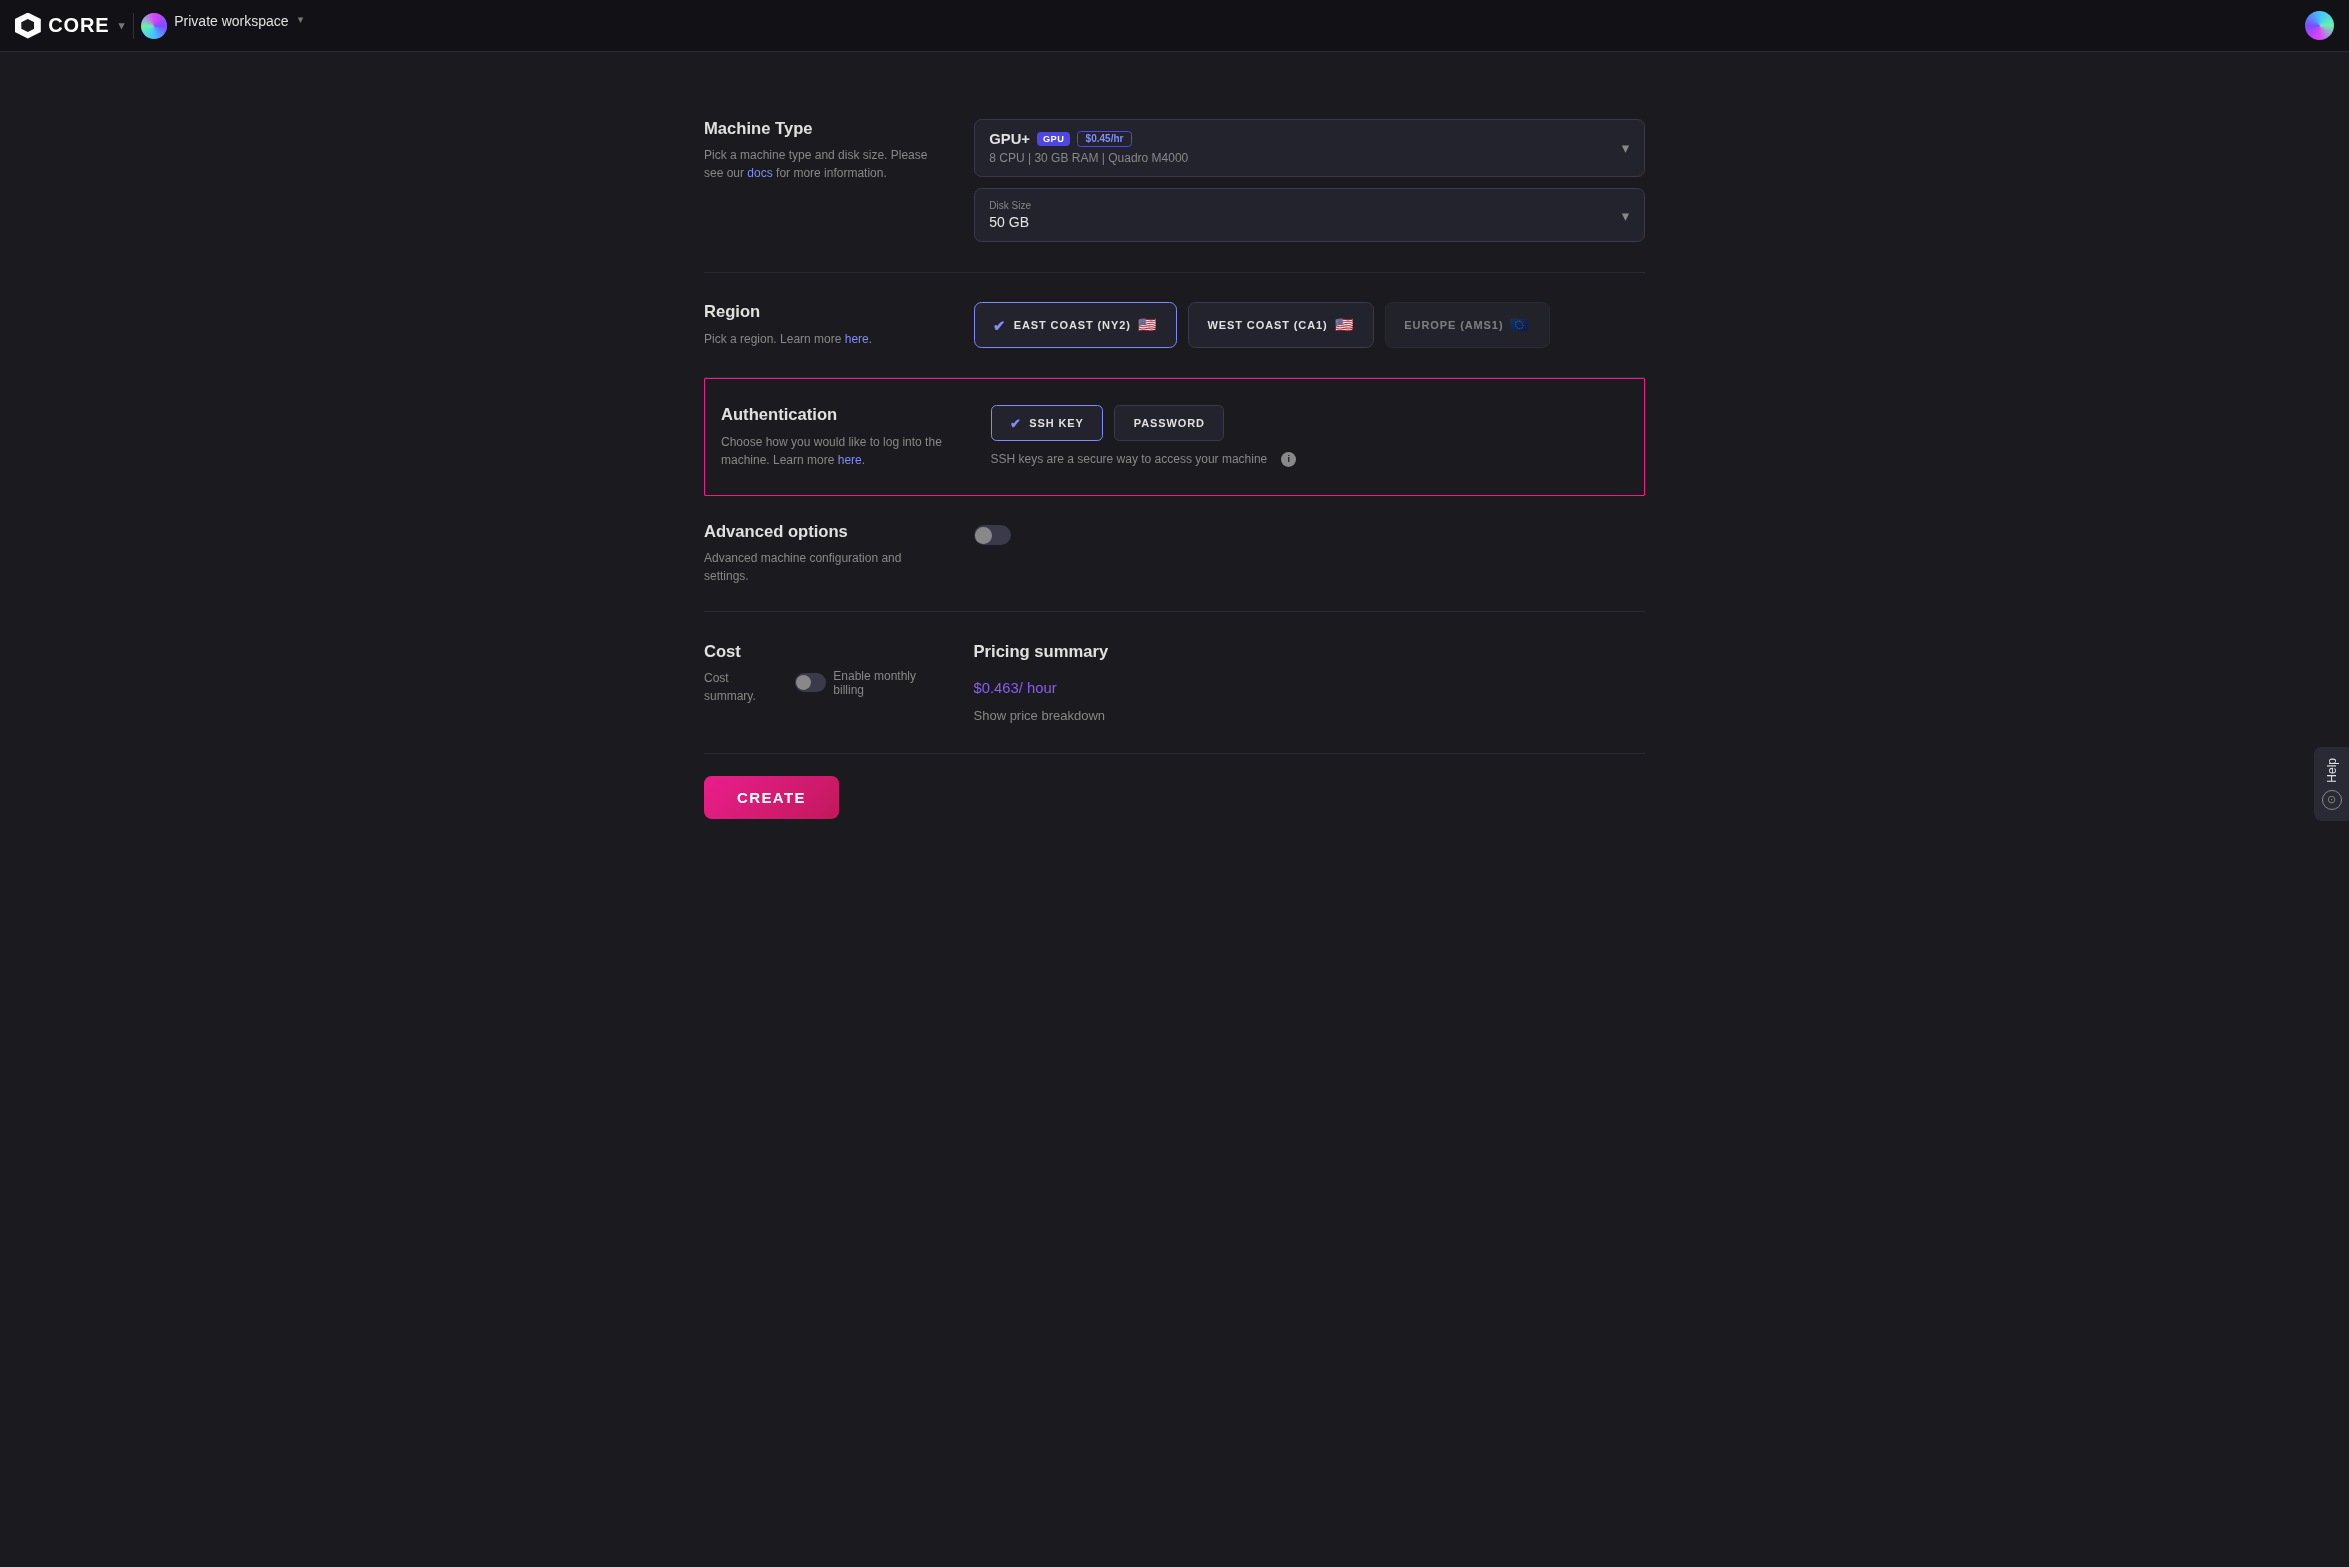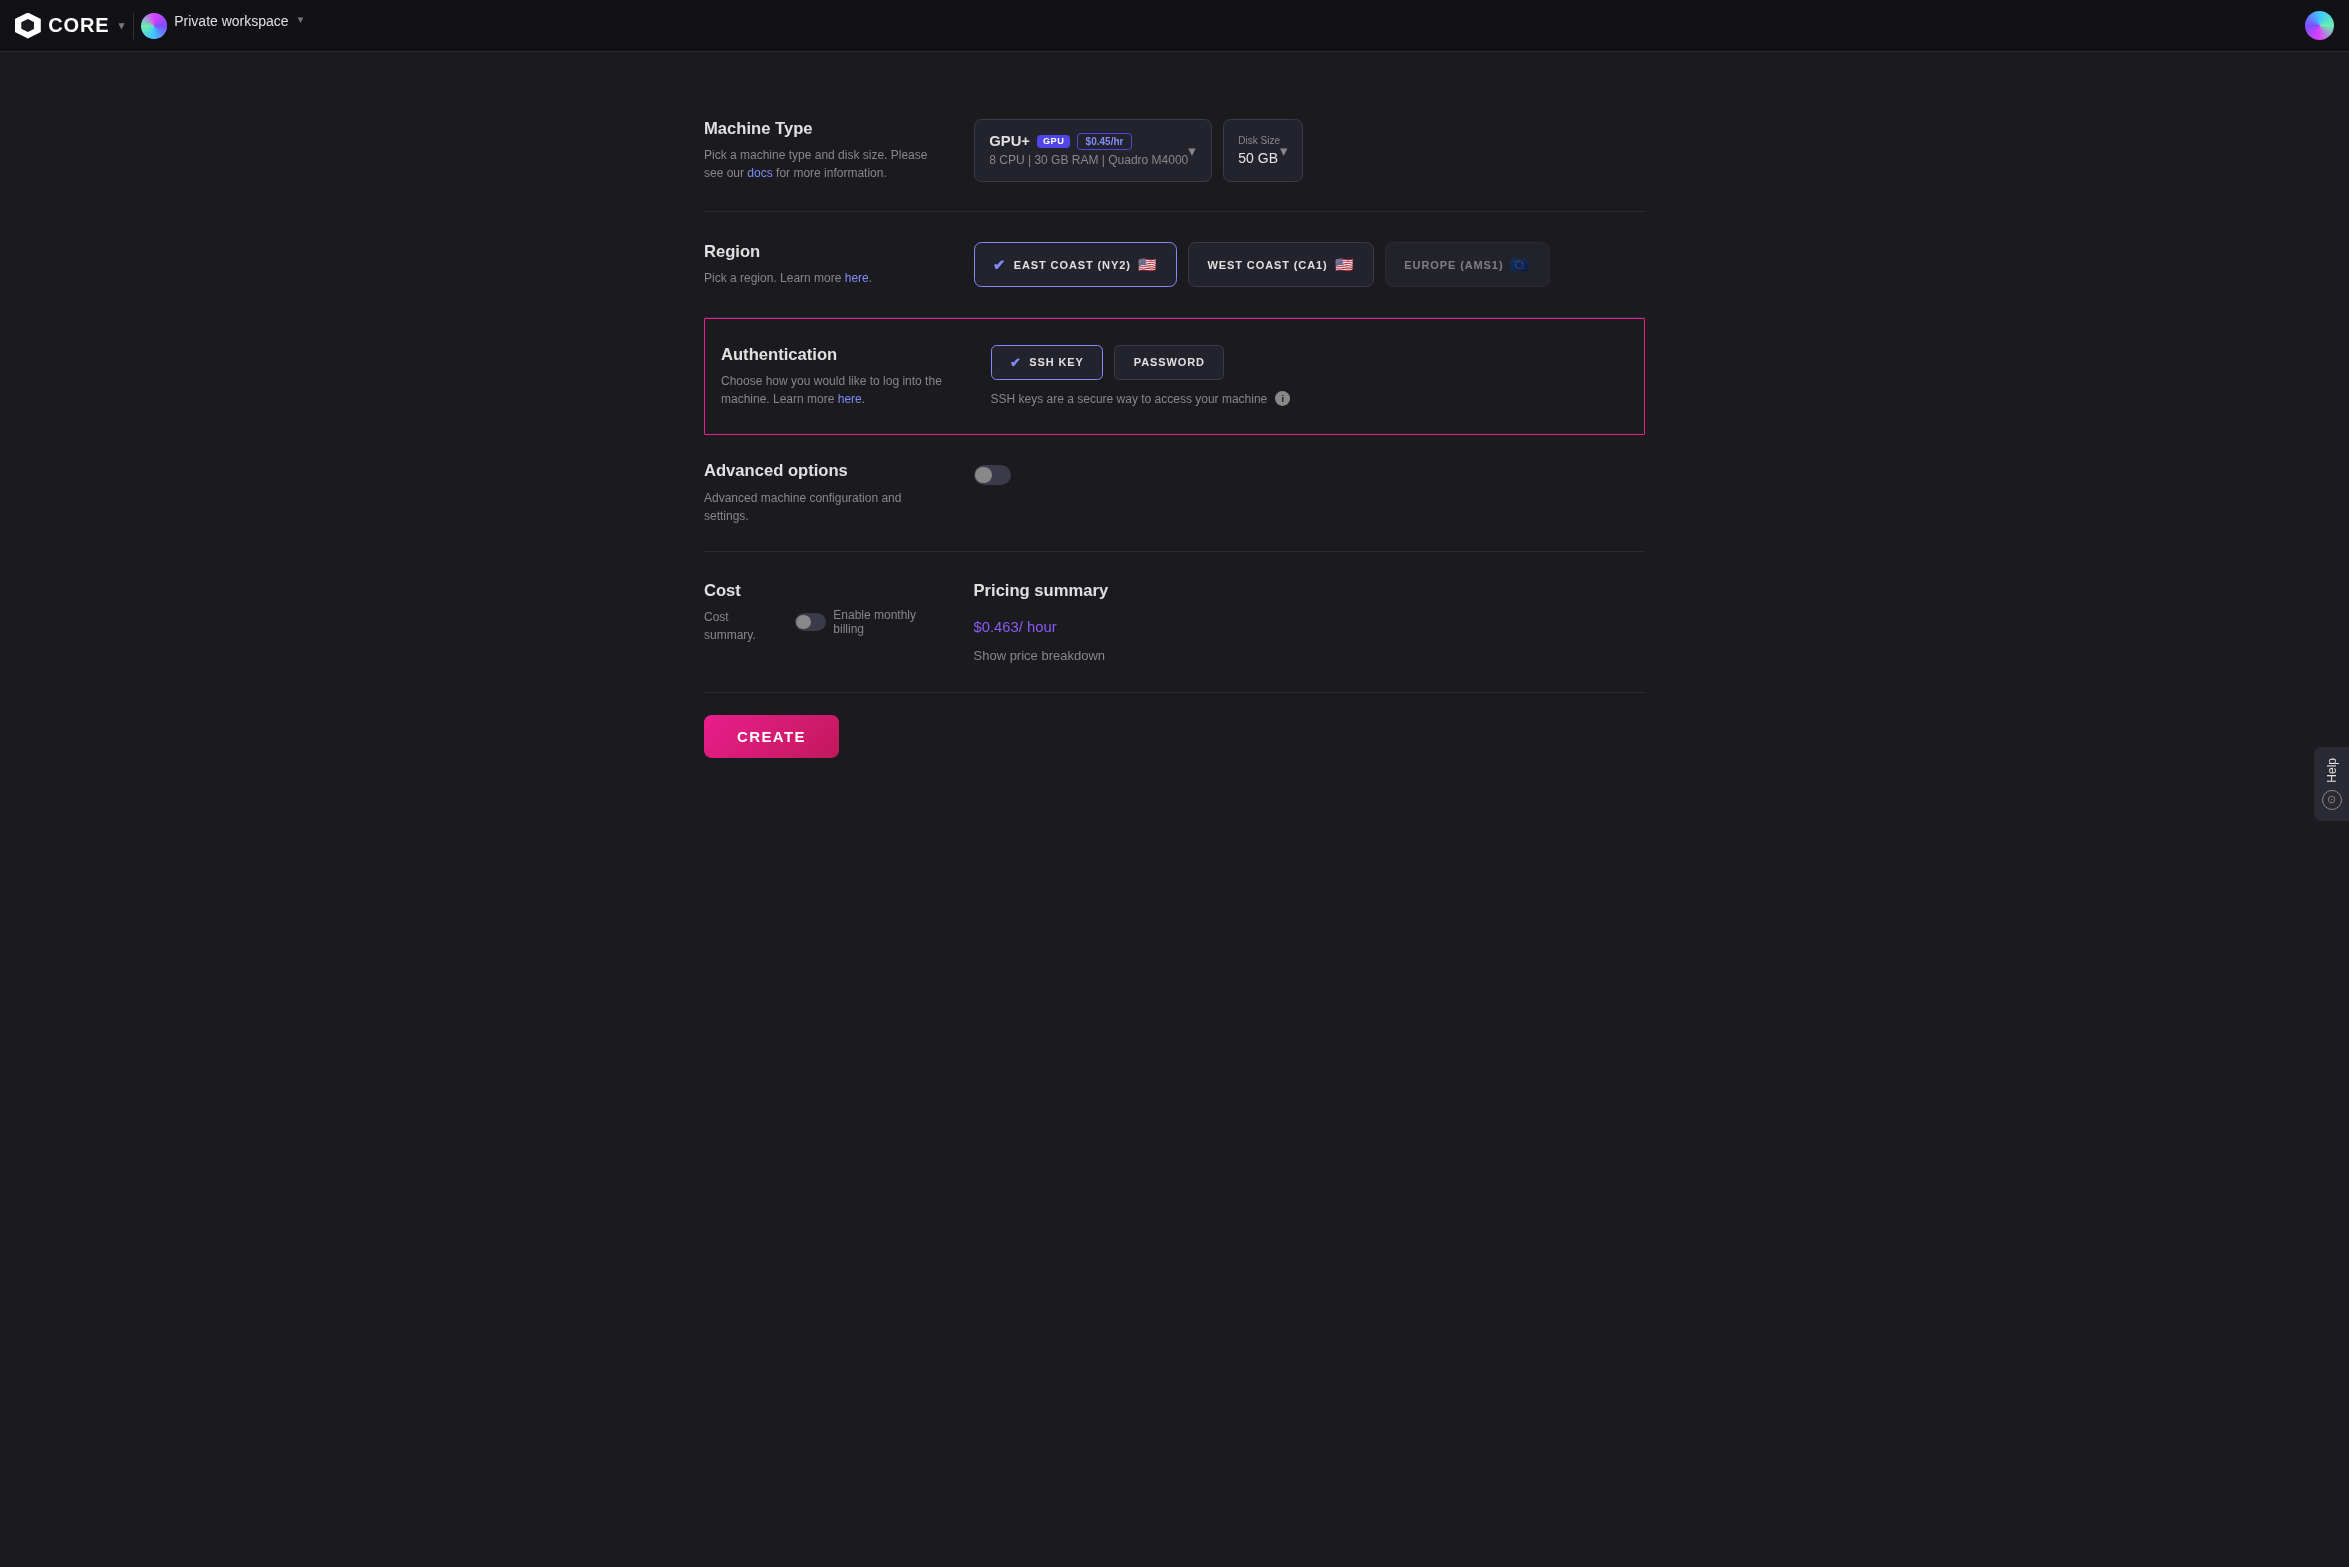--- a/index.html
+++ b/index.html
@@ -111,21 +111,21 @@
       line-height: 1.5;
     }
     .section-desc a {
       color: #818cf8;
       text-decoration: none;
     }
 
     
     .machine-controls {
       display: flex;
-      flex-direction: row;
+      flex-direction: column;
       gap: 11px;
     }
     .dropdown-box {
       background: #23232d;
       border: 0.9px solid #3a3a4a;
       border-radius: 7.4px;
       padding: 11px 14.8px;
       display: flex;
       align-items: center;
       justify-content: space-between;
@@ -253,21 +253,21 @@
     }
     .auth-check {
       color: #818cf8;
       font-size: 13px;
     }
     .auth-note {
       font-size: 12px;
       color: #888;
       display: flex;
       align-items: center;
-      gap: 8px;
+      gap: 14px;
     }
     .info-icon {
       width: 14.8px; height: 14.8px;
       border-radius: 50%;
       background: #888;
       color: #1a1a1f;
       font-size: 9.2px;
       font-weight: 700;
       display: inline-flex;
       align-items: center;

